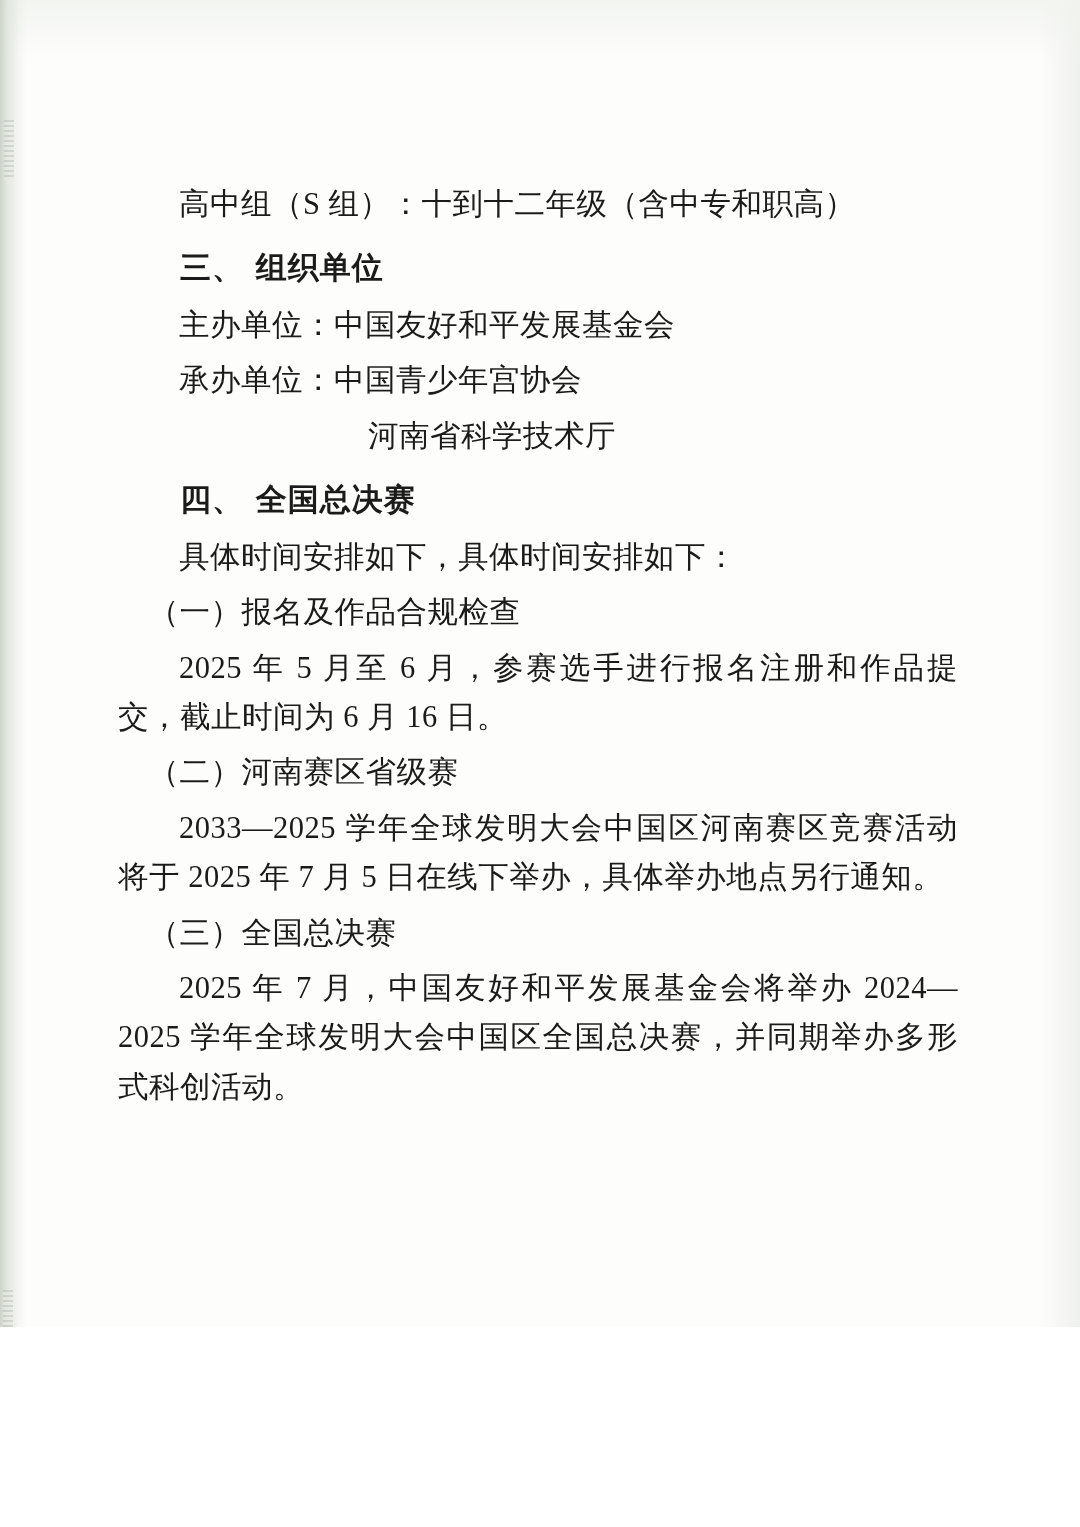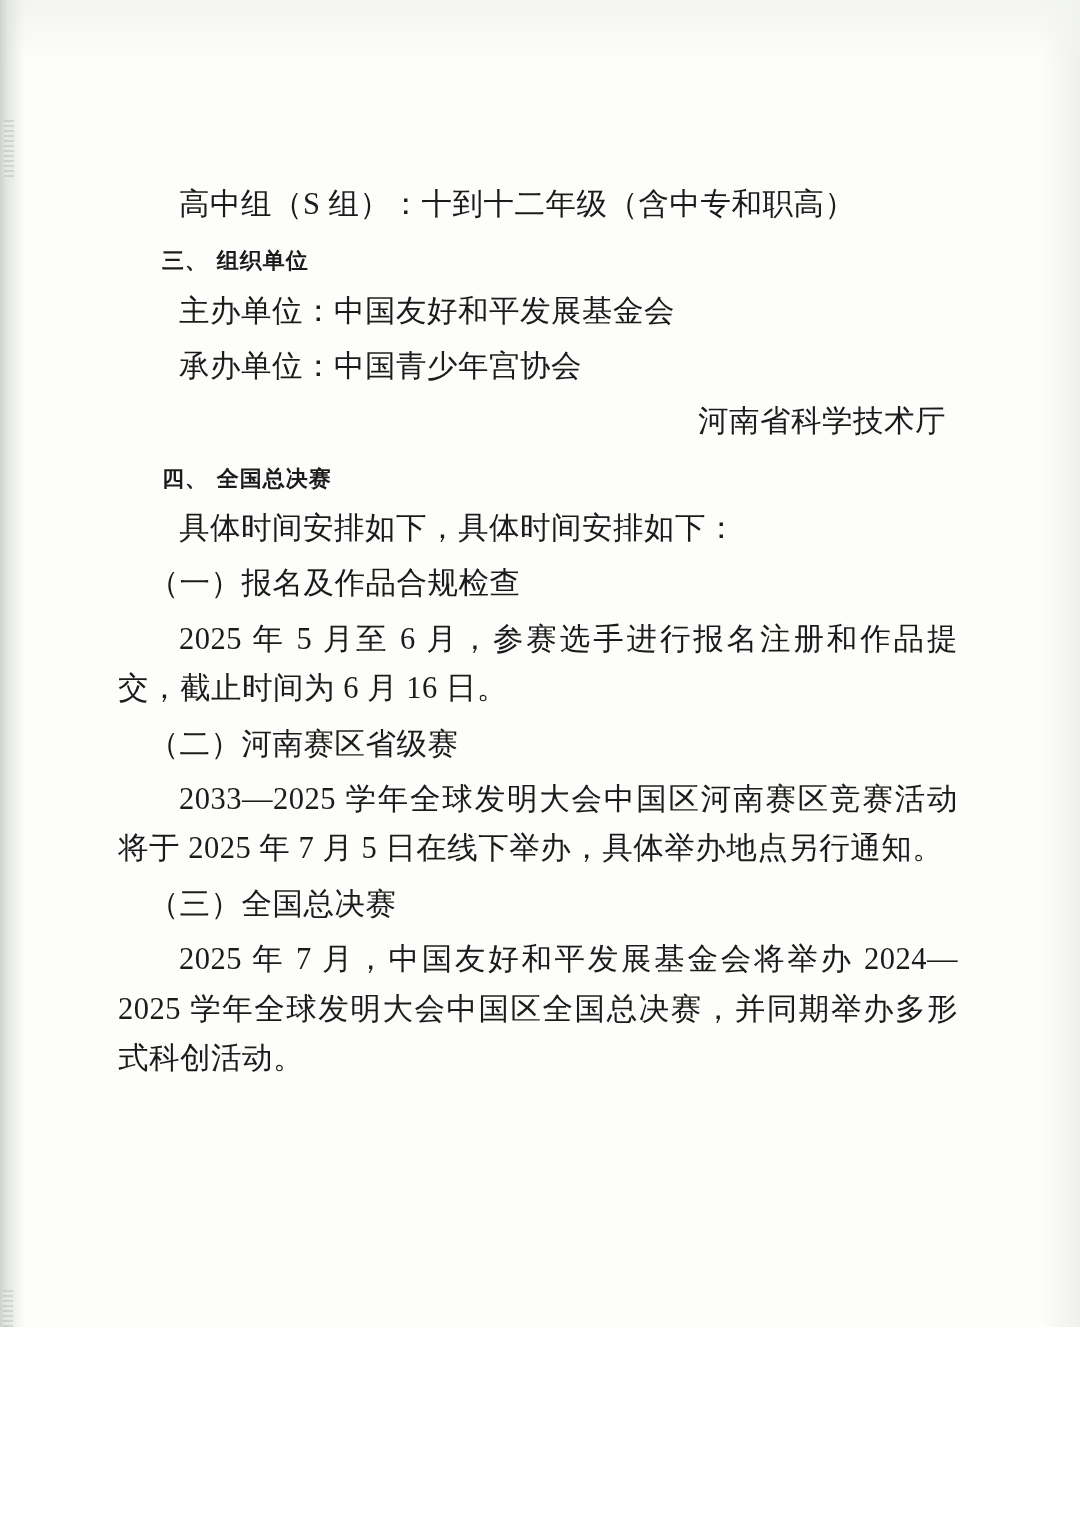--- a/index.html
+++ b/index.html
@@ -63,37 +63,36 @@
     text-justify: inter-ideograph;
   }
   p.indent2 {
     text-indent: 2em;
   }
   p.indent1 {
     text-indent: 1em;
   }
   p.heading {
     margin: 14px 0 8px 0;
-    font-size: 22px;
+    font-size: 31px;
     line-height: 1.6;
     text-indent: 2em;
     font-family: "DejaVu Sans", "Liberation Sans", sans-serif;
     font-weight: 700;
     letter-spacing: 1px;
   }
   p.sub-line {
     margin: 0 12px 6px 0;
     font-size: 30.5px;
     line-height: 1.62;
     text-indent: 2em;
     letter-spacing: 0.5px;
   }
   p.sub-line.cont {
     text-indent: 8.2em;
-    text-align: right;
   }
 
   .page-number {
     position: absolute;
     left: 0;
     right: 0;
     top: 1400px;
     text-align: center;
     font-size: 29px;
     letter-spacing: 6px;

